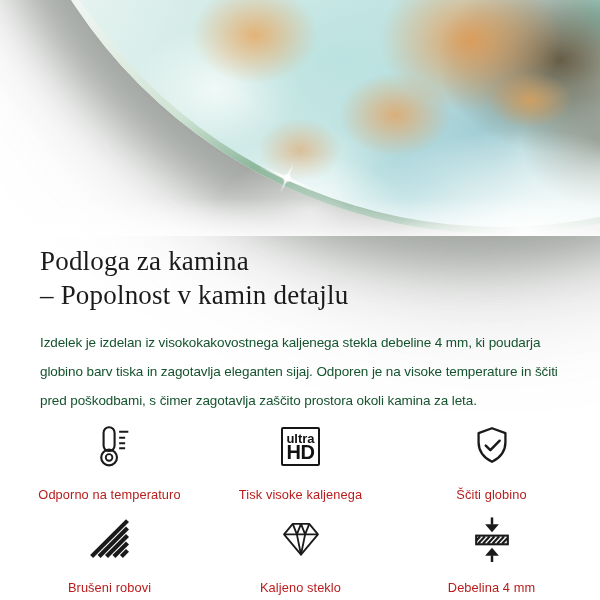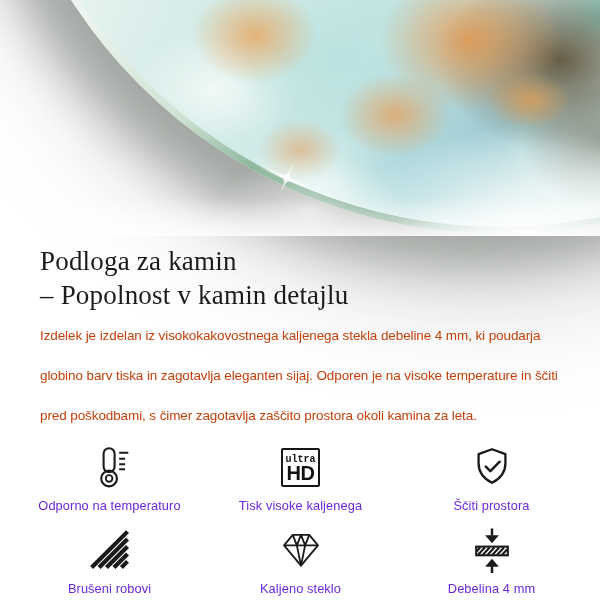--- a/index.html
+++ b/index.html
@@ -51,61 +51,61 @@
   }
 
   
   .content { position:relative; padding:0 40px; }
   h1 {
     margin:8px 0 0; font-family:"Liberation Serif","DejaVu Serif",serif;
     font-size:27px; line-height:34px; font-weight:400; color:#1b1b1b; letter-spacing:.2px;
   }
   h1 span { display:block; }
   .desc {
-    margin:4px 0 0; max-width:528px; font-size:13.5px; line-height:40px;
-    color:#c2410c; letter-spacing:-.1px;
+    margin:16px 0 0; max-width:528px; font-size:13.5px; line-height:29px;
+    color:#14532d; letter-spacing:-.1px;
   }
 
   
   .features {
     display:grid; grid-template-columns:repeat(3,1fr); row-gap:14px;
     margin:8px -27px 0 -26px;
   }
   .feature { display:flex; flex-direction:column; align-items:center; }
   .icon-slot { height:46px; display:flex; align-items:center; justify-content:center; }
   .feature svg { display:block; }
   .feature .stroke { stroke:#1a1a1a; fill:none; }
-  .flabel { margin-top:8px; font-size:12.8px; color:#6d28d9; letter-spacing:.1px; white-space:nowrap; }
+  .flabel { margin-top:18px; font-size:12.8px; color:#b91c1c; letter-spacing:.1px; white-space:nowrap; }
   .uhd {
     width:39px; height:39px; border:2.5px solid #161616; border-radius:2px;
     display:flex; flex-direction:column; align-items:center; justify-content:center;
     color:#111; box-sizing:border-box;
   }
-  .uhd .t1 { font-size:10px; font-weight:700; line-height:11px;font-family:Liberation Mono, monospace; }
+  .uhd .t1 { font-size:13px; font-weight:700; line-height:11px; }
   .uhd .t2 { font-size:20px; font-weight:800; line-height:16px; letter-spacing:-.5px; }
 </style>
 </head>
 <body>
 
 <div class="page">
 
   <section class="hero">
     <div class="glass-edge"></div>
     <div class="glass-art"></div>
     <div class="sparkle">
       <i class="ray1"></i>
         <i class="ray2"></i>
         <i class="core"></i>
     </div>
     <div class="hero-fade"></div>
   </section>
 
   <section class="content">
     <h1>
-      <span>Podloga za kamin</span>
+      <span>Podloga za kamina</span>
       <span>– Popolnost v kamin detajlu</span>
     </h1>
 
     <p class="desc">Izdelek je izdelan iz visokokakovostnega kaljenega stekla debeline 4 mm, ki poudarja globino barv tiska in zagotavlja eleganten sijaj. Odporen je na visoke temperature in ščiti pred poškodbami, s čimer zagotavlja zaščito prostora okoli kamina za leta.</p>
 
     <div class="features">
 
       <div class="feature">
         <div class="icon-slot">
           <svg width="44" height="44" viewBox="0 0 48 48">
@@ -128,21 +128,21 @@
         <div class="flabel">Tisk visoke kaljenega</div>
       </div>
 
       <div class="feature">
         <div class="icon-slot">
           <svg width="46" height="46" viewBox="0 0 48 48">
             <path class="stroke" stroke-width="2.4" stroke-linejoin="round" d="M24 5.5 L38 10.5 V20 C38 29.6 32.4 36.2 24 40.5 C15.6 36.2 10 29.6 10 20 V10.5 Z"></path>
             <path class="stroke" stroke-width="2.6" stroke-linecap="round" stroke-linejoin="round" d="M17.5 23.5 l4.8 4.8 L32 18.5"></path>
           </svg>
         </div>
-        <div class="flabel">Ščiti prostora</div>
+        <div class="flabel">Ščiti globino</div>
       </div>
 
       <div class="feature">
         <div class="icon-slot">
           <svg width="42" height="42" viewBox="0 0 48 48">
             <g class="stroke" stroke-width="4.8">
               <path d="M3 44 L44 3"></path>
               <path d="M11.5 44 L44 11.5"></path>
               <path d="M20 44 L44 20"></path>
               <path d="M28.5 44 L44 28.5"></path>

